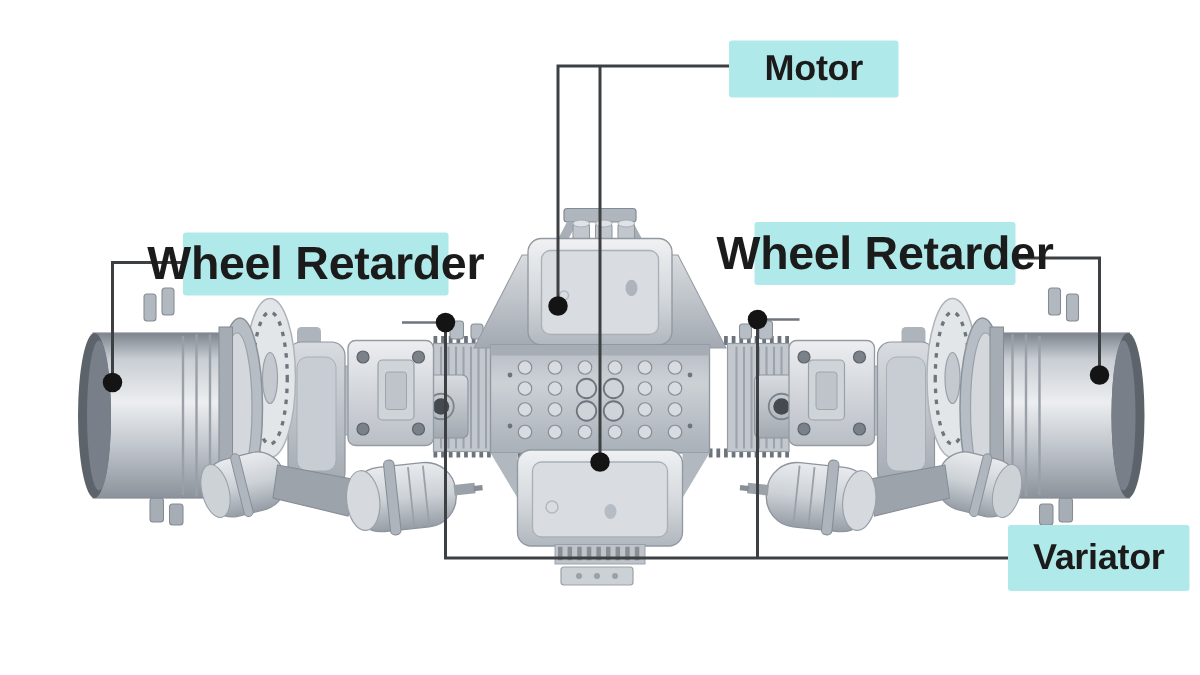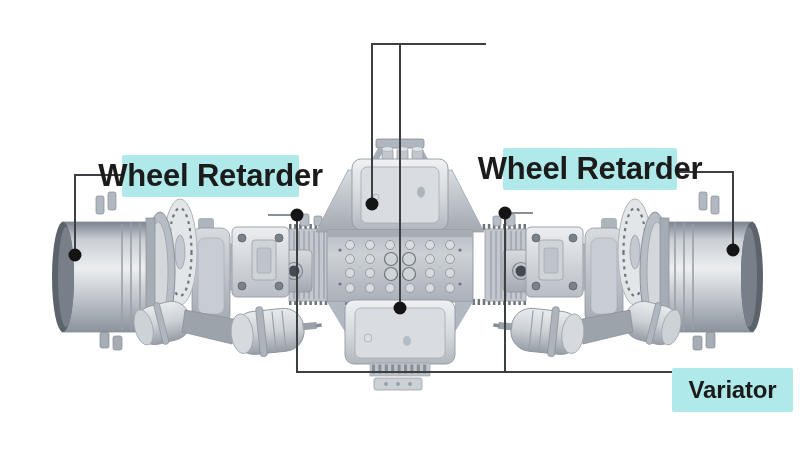--- a/index.html
+++ b/index.html
@@ -9,21 +9,21 @@
   }
   .stage svg{position:absolute;left:0;top:0;}
   .callout-label{
     position:absolute;display:flex;align-items:center;justify-content:center;
     background:#b0e9e9;color:#1b1b1b;font-weight:700;font-size:31px;
     letter-spacing:-0.2px;white-space:nowrap;border-radius:2px;
   }
   .lbl-motor{left:486px;top:27px;width:113px;height:38px;font-size:24px;}
   .lbl-wr-left{left:122px;top:155px;width:177px;height:42px;}
   .lbl-wr-right{left:503px;top:148px;width:174px;height:42px;}
-  .lbl-variator{left:672px;top:350px;width:121px;height:44px;font-size:24px;margin-top:18px;}
+  .lbl-variator{left:672px;top:350px;width:121px;height:44px;font-size:24px;}
 </style>
 </head>
 <body>
 
 <div class="stage">
 
   <svg width="800" height="450" viewBox="0 0 800 450">
     <defs>
       <linearGradient id="drumG" x1="0" y1="0" x2="0" y2="1">
         <stop offset="0" stop-color="#7d848d"></stop>
@@ -249,16 +249,17 @@
     <g fill="#141414">
       <circle cx="372" cy="204" r="6.5"></circle>
       <circle cx="400" cy="308" r="6.5"></circle>
       <circle cx="75" cy="255" r="6.5"></circle>
       <circle cx="733" cy="250" r="6.5"></circle>
       <circle cx="297" cy="215" r="6.5"></circle>
       <circle cx="505" cy="213" r="6.5"></circle>
     </g>
   </svg>
 
+  <div class="callout-label lbl-motor">Motor</div>
   <div class="callout-label lbl-wr-left">Wheel Retarder</div>
   <div class="callout-label lbl-wr-right">Wheel Retarder</div>
   <div class="callout-label lbl-variator">Variator</div>
 </div>
 
 </body></html>

